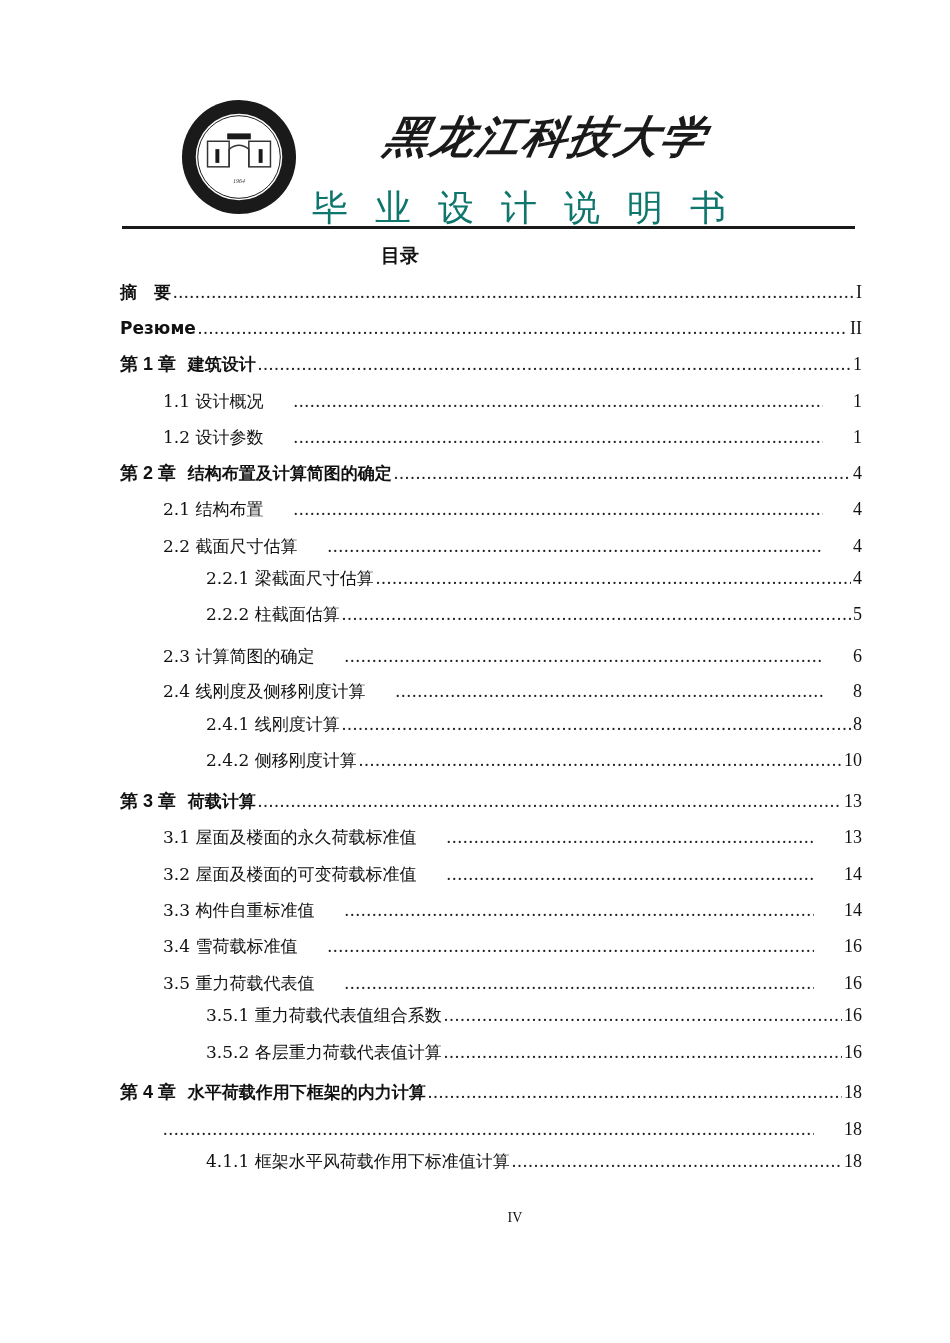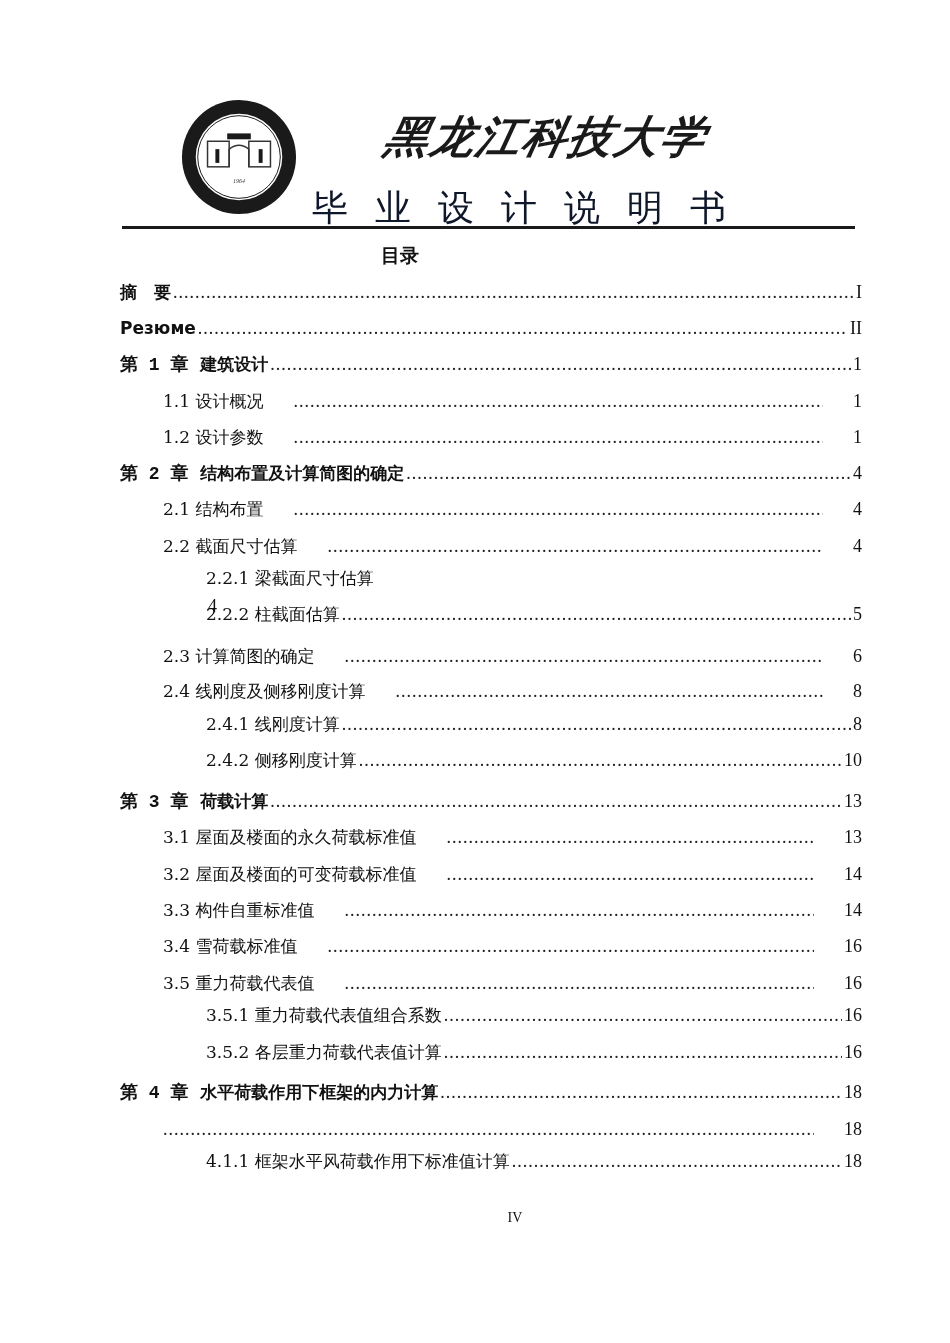--- a/index.html
+++ b/index.html
@@ -4,33 +4,33 @@
   <style>
     html, body { margin: 0; padding: 0; background: #ffffff; }
     body { width: 950px; height: 1343px; position: relative; overflow: hidden;
            font-family: "Liberation Serif", "DejaVu Serif", serif; color: #111; }
     .header { position: absolute; left: 0; top: 0; width: 950px; height: 240px; }
     .logo { position: absolute; left: 180px; top: 98px; width: 118px; height: 118px; }
     .univ-name { position: absolute; left: 385px; top: 108px; font-size: 44px; font-style: italic;
                  font-weight: bold; letter-spacing: 2px; font-family: "DejaVu Serif", serif;
                  transform: skewX(-12deg); color: #1a1a1a; }
     .doc-title { position: absolute; left: 312px; top: 184px; font-size: 36px; letter-spacing: 27px;
-                 font-family: Liberation Sans, sans-serif; font-weight: normal; color: #0f172a; }
+                 font-family: Liberation Sans, sans-serif; font-weight: normal; color: #0f766e; }
     .rule { position: absolute; left: 122px; top: 226px; width: 733px; height: 3px; background: #1a1a1a; }
     .toc-title { position: absolute; left: 0; width: 800px; top: 243px; text-align: center;
                  font-size: 19px; font-weight: bold; font-family: "DejaVu Sans", sans-serif; }
     .toc { position: absolute; left: 120px; top: 278px; width: 742px; }
     .entry { position: absolute; left: 0; right: 0; height: 28px; display: flex; align-items: baseline;
              font-size: 18px; line-height: 28px; }
     .entry .label { white-space: nowrap; padding-right: 2px; }
     .entry .leader { flex: 1; overflow: hidden; white-space: nowrap; letter-spacing: 1px; color: #222; }
     .entry .leader::after { content: "......................................................................................................................................................................................................................"; }
     .entry .page { white-space: nowrap; padding-left: 2px; }
     .lvl0 .label { font-weight: bold; font-family: "DejaVu Sans", sans-serif; font-size: 17px; }
-    .lvl0 .label .num { font-family: Liberation Mono, monospace; font-size: 18px; }
+    .lvl0 .label .num { font-family: Liberation Sans, sans-serif; font-size: 18px; }
     .lvl1 { padding-left: 43px; gap: 28px; }
     .lvl2 { padding-left: 86px; }
     .lvl1 .label, .lvl2 .label { font-family: "DejaVu Serif", serif; font-size: 17px; }
     .footer { position: absolute; left: 0; width: 950px; top: 1210px; text-align: center; font-size: 14px; padding-left: 40px; }
   </style>
 </head>
 <body>
 
 <div class="header">
   <svg class="logo" viewBox="0 0 120 120">
@@ -86,21 +86,21 @@
     <div class="entry lvl1" style="top: 217px;">
       <span class="label"><span class="num">2.1</span>&nbsp;<span>结构布置</span></span>
       <span class="leader"></span>
       <span class="page">4</span>
     </div>
     <div class="entry lvl1" style="top: 254px;">
       <span class="label"><span class="num">2.2</span>&nbsp;<span>截面尺寸估算</span></span>
       <span class="leader"></span>
       <span class="page">4</span>
     </div>
-    <div class="entry lvl2" style="top: 286px; flex-direction: column;">
+    <div class="entry lvl2" style="top: 286px;">
       <span class="label"><span class="num">2.2.1</span>&nbsp;<span>梁截面尺寸估算</span></span>
       <span class="leader"></span>
       <span class="page">4</span>
     </div>
     <div class="entry lvl2" style="top: 322px;">
       <span class="label"><span class="num">2.2.2</span>&nbsp;<span>柱截面估算</span></span>
       <span class="leader"></span>
       <span class="page">5</span>
     </div>
     <div class="entry lvl1" style="top: 364px;">

